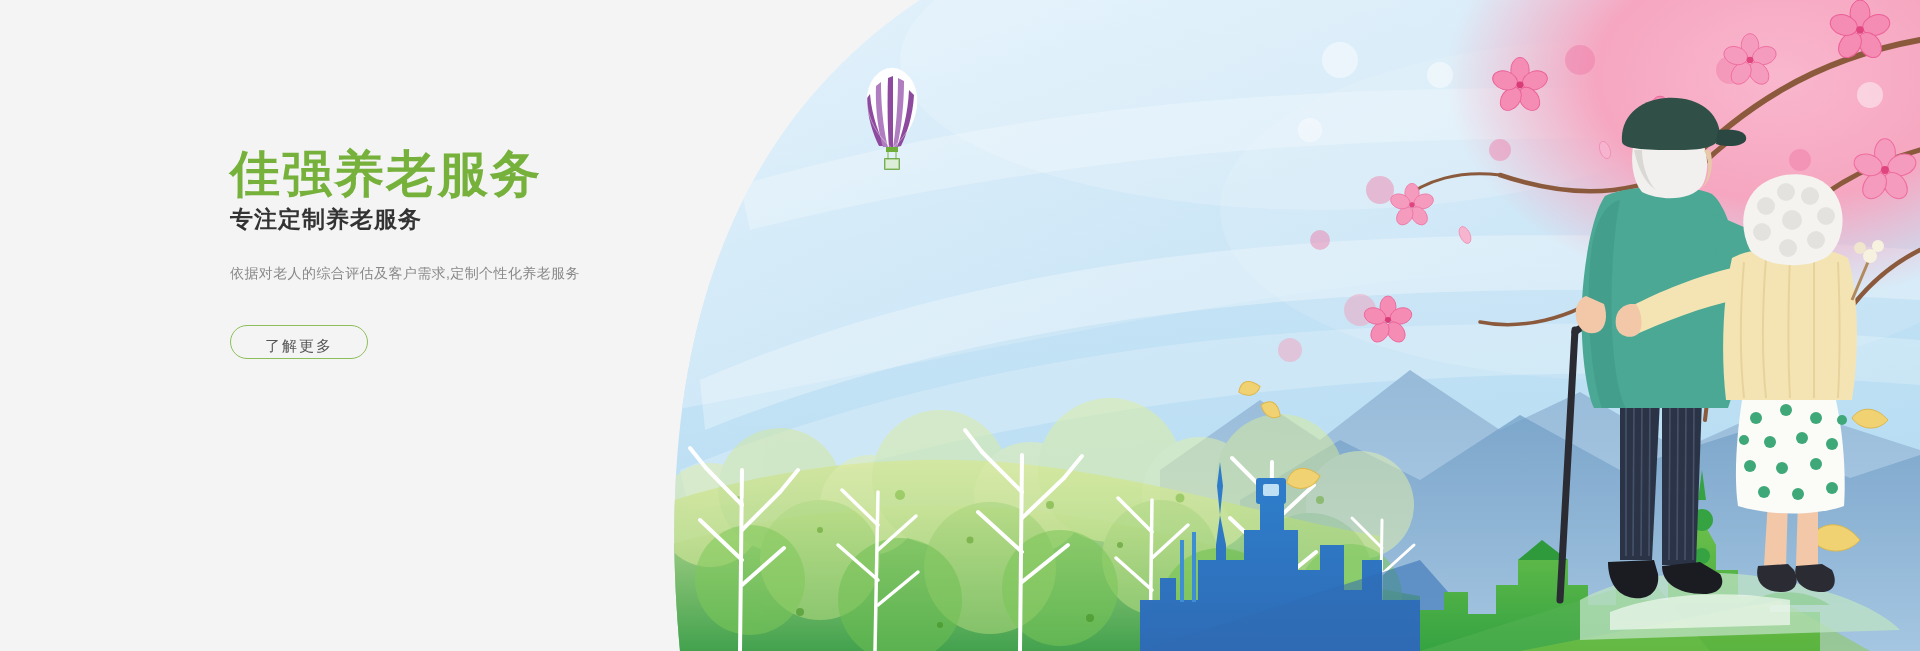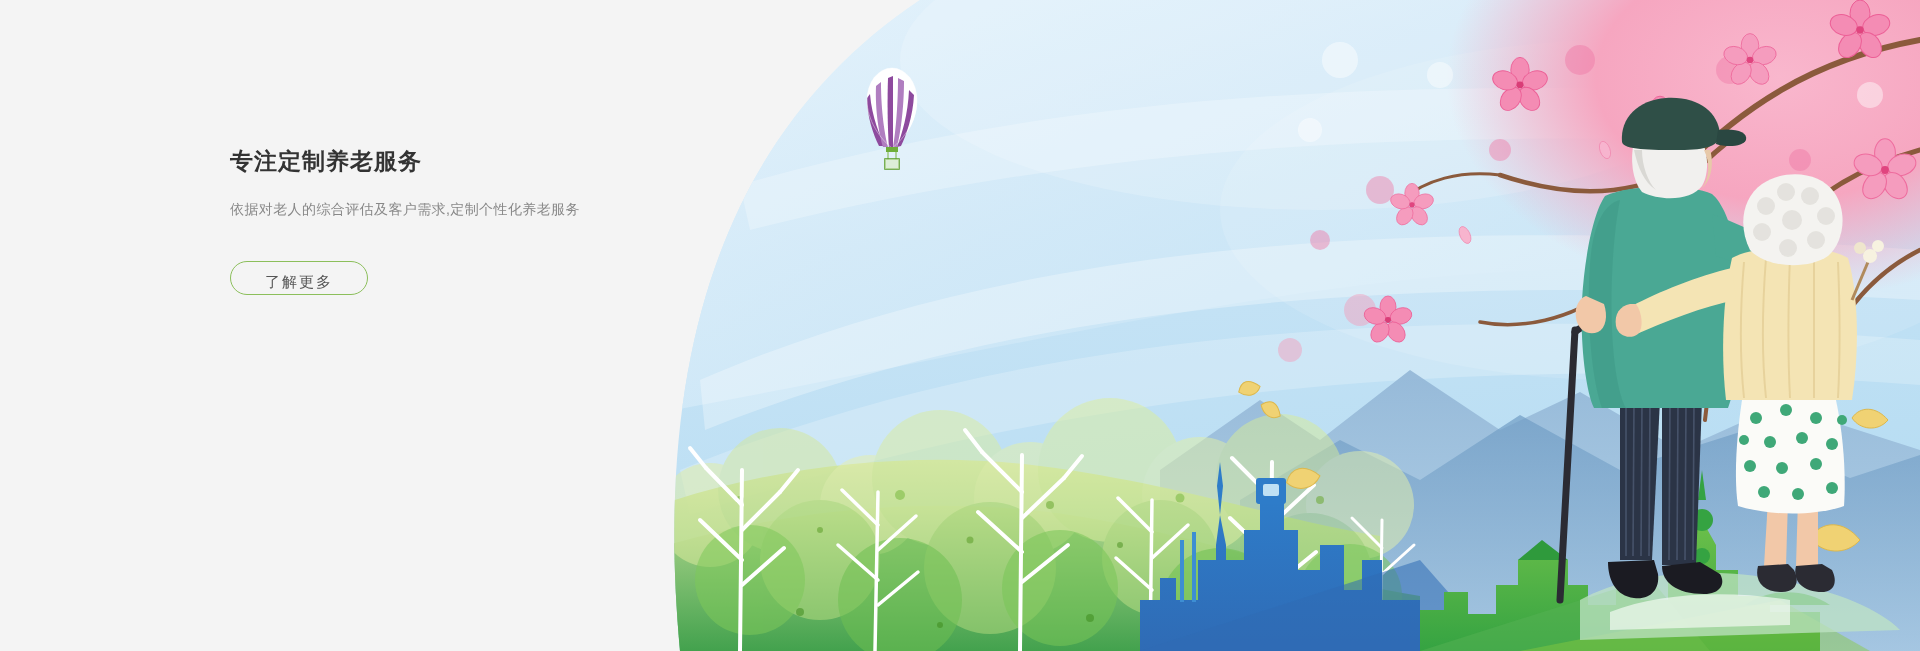--- a/index.html
+++ b/index.html
@@ -19,21 +19,21 @@
   }
   .headline {
     font-size:50px; font-weight:bold; color:#76b13c;
     letter-spacing:2px; line-height:1.15; white-space:nowrap;
   }
   .subhead {
     font-size:23px; font-weight:bold;
     color:#333333; letter-spacing:1px; white-space:nowrap;
   }
   .desc {
-    margin-top:24px; font-size:14px; color:#888888;
+    margin-top:30px; font-size:14px; color:#888888;
     letter-spacing:.4px; white-space:nowrap;
   }
   .cta {
     display:inline-block; margin-top:42px;
     padding:0 34px; height:34px; line-height:40px;
     border:1px solid #8cbf5b; border-radius:21px;
     background:transparent; color:#555555;
     font-size:15px; letter-spacing:2px; cursor:pointer;
     font-family:"Liberation Sans", sans-serif;
   }
@@ -471,18 +471,19 @@
             <circle cx="1250" cy="256" r="7" fill="#f7f2e0"></circle>
             <circle cx="1240" cy="248" r="6" fill="#efe6cd"></circle>
             <circle cx="1258" cy="246" r="6" fill="#f7f2e0"></circle>
           </g>
         </g>
       </g>
     </svg>
   </div>
 
   <div class="copy-block">
+    <h1 class="headline">佳强养老服务</h1>
     <h2 class="subhead">专注定制养老服务</h2>
     <p class="desc">依据对老人的综合评估及客户需求,定制个性化养老服务</p>
     <button class="cta">了解更多</button>
   </div>
 
 </div>
 
 </body></html>

